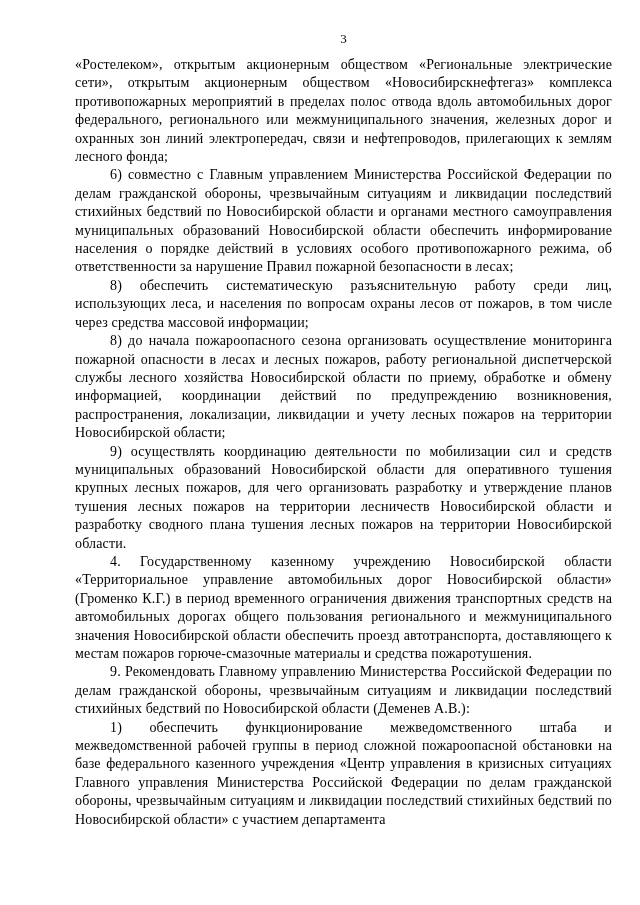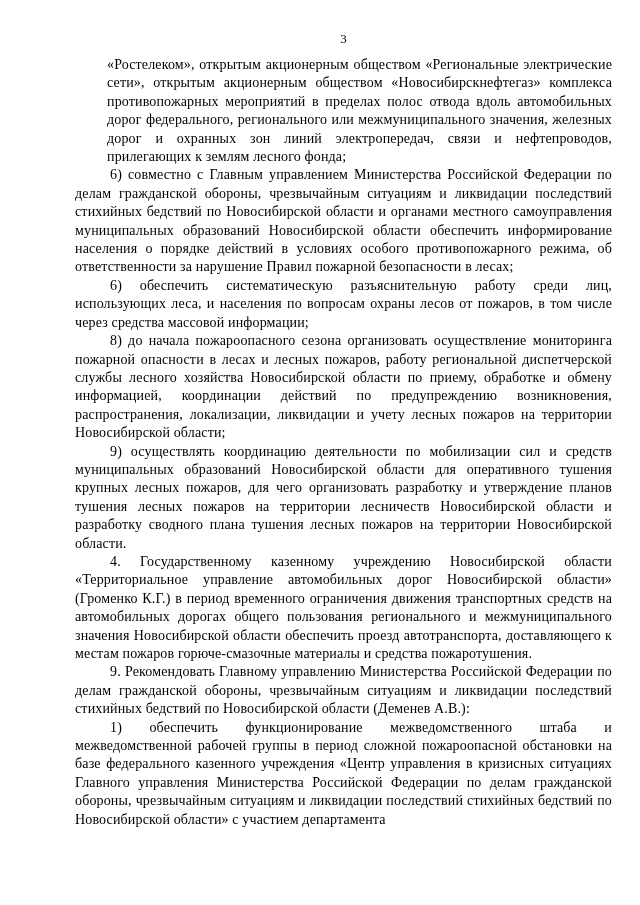--- a/index.html
+++ b/index.html
@@ -34,31 +34,30 @@
     font-size: 14px;
     line-height: 18.4px;
     letter-spacing: 0.15px;
   }
   .para {
     margin: 0;
     text-indent: 35px;
   }
   .para.no-indent {
     text-indent: 0;
-    margin-left: 32px;
   }
 </style>
 </head>
 <body>
 
 <div class="page">
   <div class="page-number">3</div>
   <div class="content">
     <p class="para no-indent">«Ростелеком», открытым акционерным обществом «Региональные электрические сети», открытым акционерным обществом «Новосибирскнефтегаз» комплекса противопожарных мероприятий в пределах полос отвода вдоль автомобильных дорог федерального, регионального или межмуниципального значения, железных дорог и охранных зон линий электропередач, связи и нефтепроводов, прилегающих к землям лесного фонда;</p>
     <p class="para">6) совместно с Главным управлением Министерства Российской Федерации по делам гражданской обороны, чрезвычайным ситуациям и ликвидации последствий стихийных бедствий по Новосибирской области и органами местного самоуправления муниципальных образований Новосибирской области обеспечить информирование населения о порядке действий в условиях особого противопожарного режима, об ответственности за нарушение Правил пожарной безопасности в лесах;</p>
-    <p class="para">6) обеспечить систематическую разъяснительную работу среди лиц, использующих леса, и населения по вопросам охраны лесов от пожаров, в том числе через средства массовой информации;</p>
+    <p class="para">8) обеспечить систематическую разъяснительную работу среди лиц, использующих леса, и населения по вопросам охраны лесов от пожаров, в том числе через средства массовой информации;</p>
     <p class="para">8) до начала пожароопасного сезона организовать осуществление мониторинга пожарной опасности в лесах и лесных пожаров, работу региональной диспетчерской службы лесного хозяйства Новосибирской области по приему, обработке и обмену информацией, координации действий по предупреждению возникновения, распространения, локализации, ликвидации и учету лесных пожаров на территории Новосибирской области;</p>
     <p class="para">9) осуществлять координацию деятельности по мобилизации сил и средств муниципальных образований Новосибирской области для оперативного тушения крупных лесных пожаров, для чего организовать разработку и утверждение планов тушения лесных пожаров на территории лесничеств Новосибирской области и разработку сводного плана тушения лесных пожаров на территории Новосибирской области.</p>
     <p class="para">4. Государственному казенному учреждению Новосибирской области «Территориальное управление автомобильных дорог Новосибирской области» (Громенко К.Г.) в период временного ограничения движения транспортных средств на автомобильных дорогах общего пользования регионального и межмуниципального значения Новосибирской области обеспечить проезд автотранспорта, доставляющего к местам пожаров горюче-смазочные материалы и средства пожаротушения.</p>
     <p class="para">9. Рекомендовать Главному управлению Министерства Российской Федерации по делам гражданской обороны, чрезвычайным ситуациям и ликвидации последствий стихийных бедствий по Новосибирской области (Деменев А.В.):</p>
     <p class="para">1) обеспечить функционирование межведомственного штаба и межведомственной рабочей группы в период сложной пожароопасной обстановки на базе федерального казенного учреждения «Центр управления в кризисных ситуациях Главного управления Министерства Российской Федерации по делам гражданской обороны, чрезвычайным ситуациям и ликвидации последствий стихийных бедствий по Новосибирской области» с участием департамента</p>
   </div>
 </div>
 
 </body></html>

